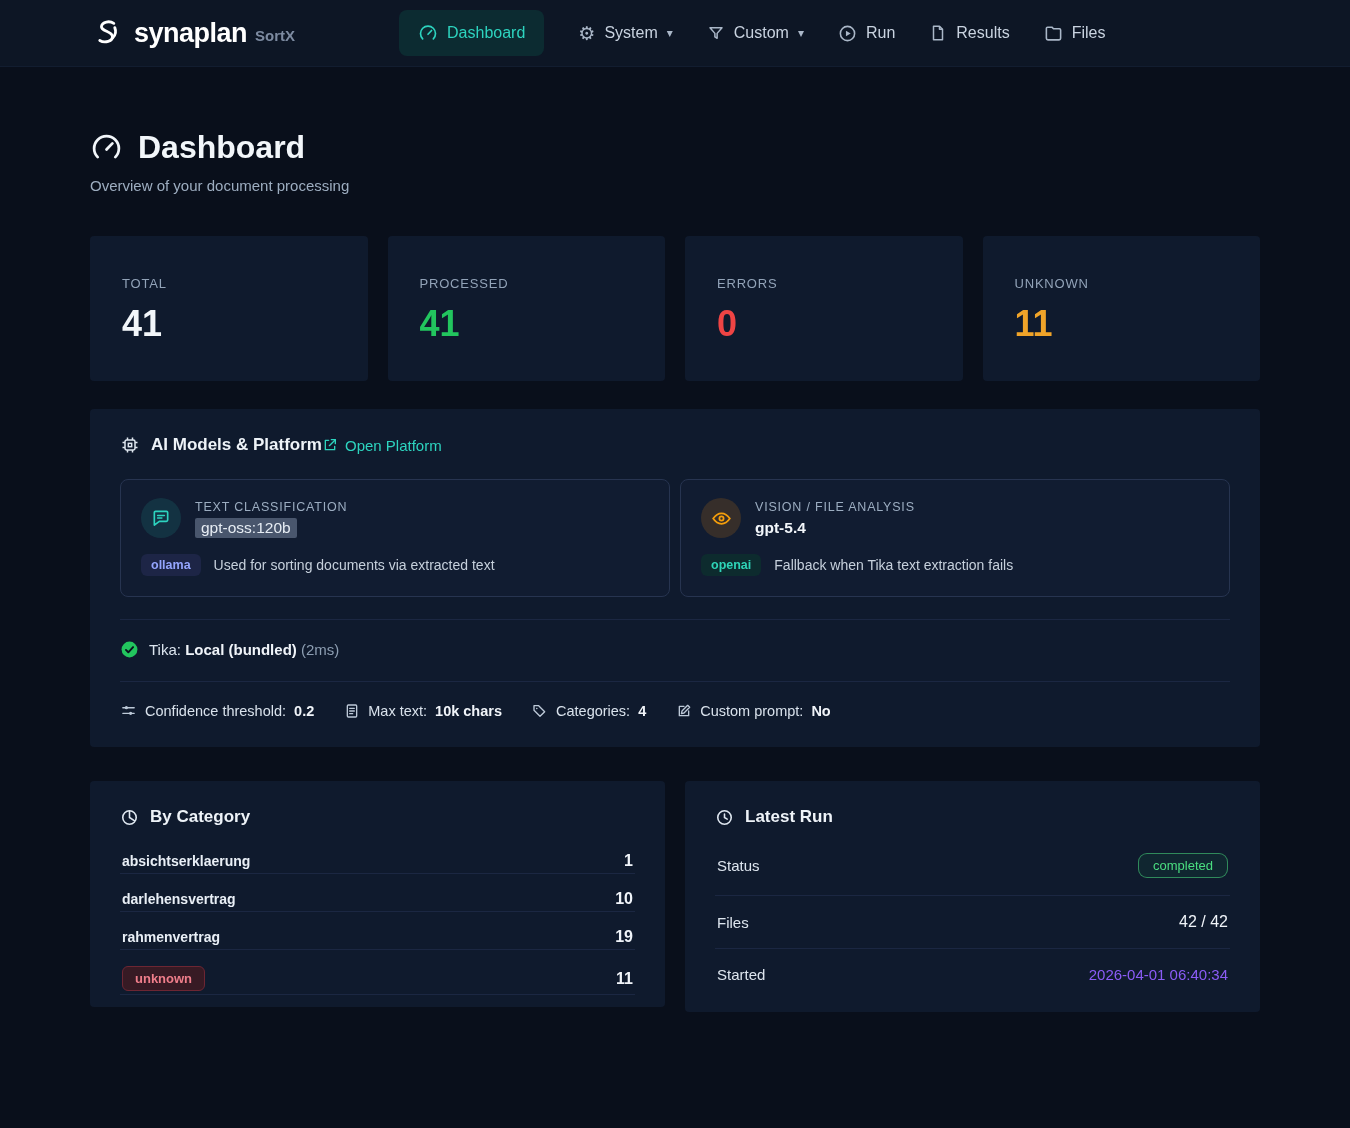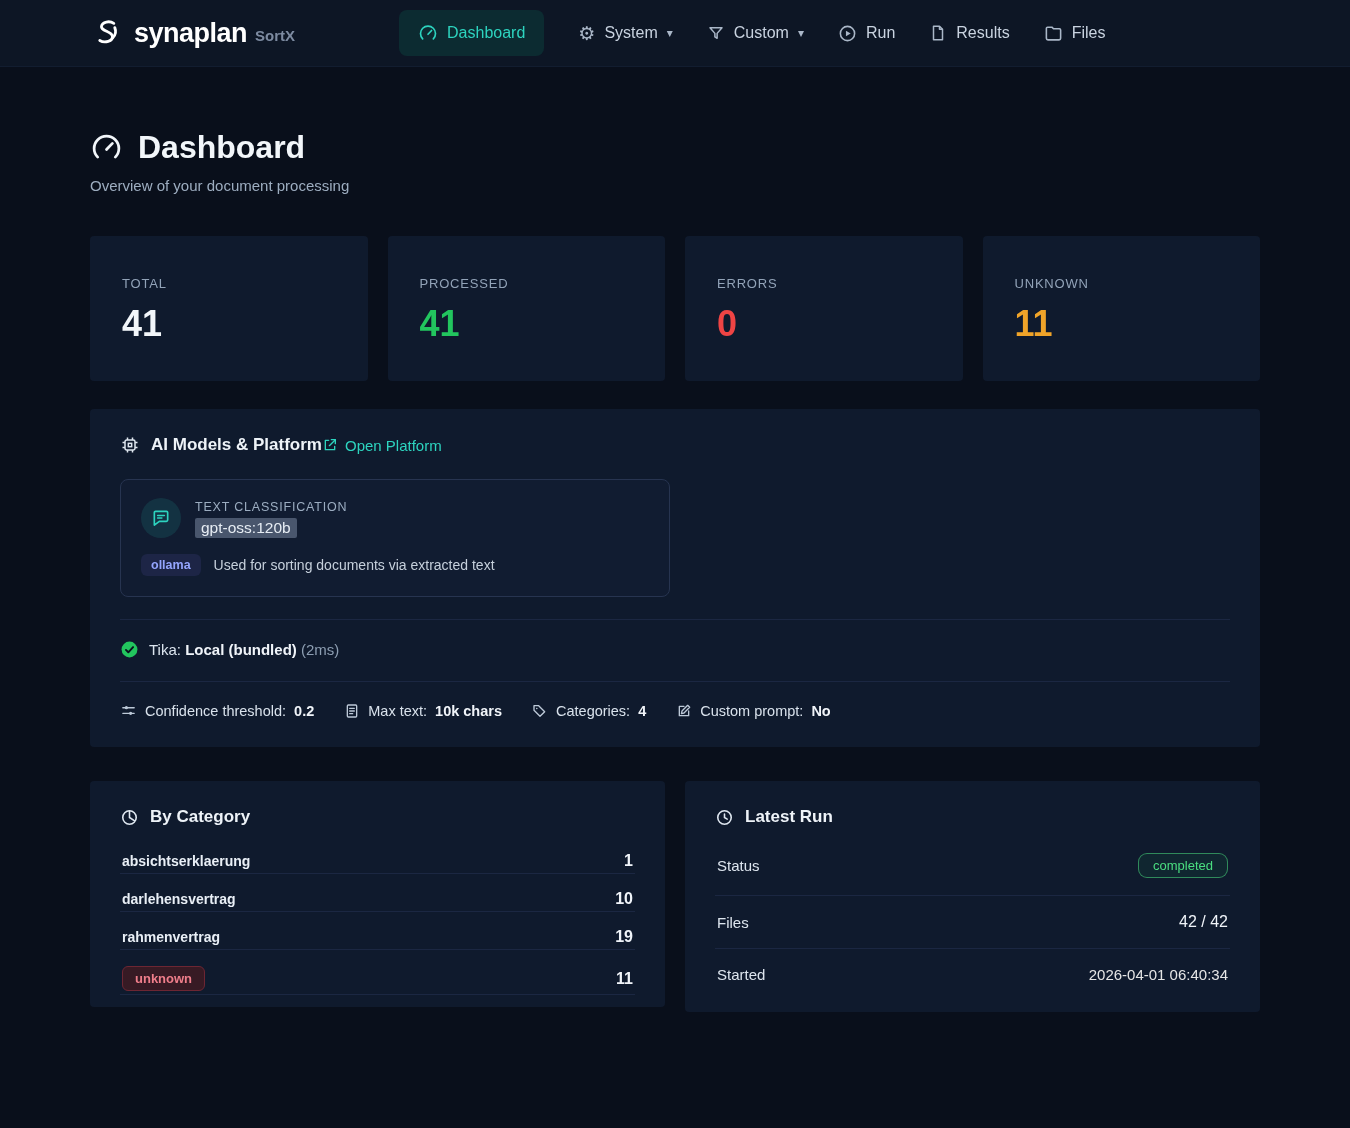--- a/index.html
+++ b/index.html
@@ -78,21 +78,21 @@
   .cat-list { margin-top:9px; }
   .cat-row { display:flex; align-items:center; justify-content:space-between; padding:16px 2px 3px; border-bottom:1px solid #1b2742; }
   .cat-label { font-size:14px; font-weight:700; color:#e9eff6; }
   .cat-count { font-size:16px; font-weight:700; color:#f0f4f9; }
   .badge-unknown { font-size:13px; font-weight:700; color:#ef7e8b; background:#371a24; border:1px solid #6d2633; padding:4px 12px; border-radius:6px; }
 
   .lr-list { margin-top:9px; }
   .lr-row { display:flex; align-items:center; justify-content:space-between; padding:17px 2px; border-bottom:1px solid #1b2742; }
   .lr-row:last-child { border-bottom:none; }
   .lr-label { font-size:15px; color:#dde5ee; }
-  .lr-value { font-size:15px; color:#e5e5e5; }
+  .lr-value { font-size:15px; color:#8b5cf6; }
   .lr-value.bold { font-size:16px; font-weight:400; color:#f0f4f9; }
   .badge-completed { font-size:13px; font-weight:500; color:#4ade80; background:rgba(34,197,94,0.08); border:1px solid rgba(74,222,128,0.55); padding:4px 14px; border-radius:9px; }
 </style>
 </head>
 <body>
 
 <nav class="navbar">
   <div class="container">
     <div class="brand">
       <span class="ic">
@@ -236,20 +236,38 @@
             <div class="model-kind">TEXT CLASSIFICATION</div>
             <div class="model-name hl"><span>gpt-oss:120b</span></div>
           </div>
         </div>
         <div class="model-bottom">
           <span class="badge badge-ollama">ollama</span>
           <span class="model-desc">Used for sorting documents via extracted text</span>
         </div>
       </div>
 
+      <div class="model-card">
+        <div class="model-top">
+          <span class="ic model-ic orange">
+            <svg width="21" height="21" viewBox="0 0 24 24" fill="none" stroke="currentColor" stroke-width="2">
+              <path d="M2.5 12S6.5 6 12 6s9.5 6 9.5 6-4 6-9.5 6-9.5-6-9.5-6z"></path>
+              <circle cx="12" cy="12" r="2.4"></circle>
+            </svg>
+          </span>
+          <div>
+            <div class="model-kind">VISION / FILE ANALYSIS</div>
+            <div class="model-name bold">gpt-5.4</div>
+          </div>
+        </div>
+        <div class="model-bottom">
+          <span class="badge badge-openai">openai</span>
+          <span class="model-desc">Fallback when Tika text extraction fails</span>
+        </div>
+      </div>
     </div>
 
     <div class="hr-row tika-row">
       <span class="ic">
         <svg width="19" height="19" viewBox="0 0 24 24">
           <circle cx="12" cy="12" r="10" fill="#22c55e"></circle>
           <path d="M7.5 12.5l3 3 6-6.5" stroke="#0a101d" stroke-width="2.4" fill="none" stroke-linecap="round" stroke-linejoin="round"></path>
         </svg>
       </span>
       <span>

